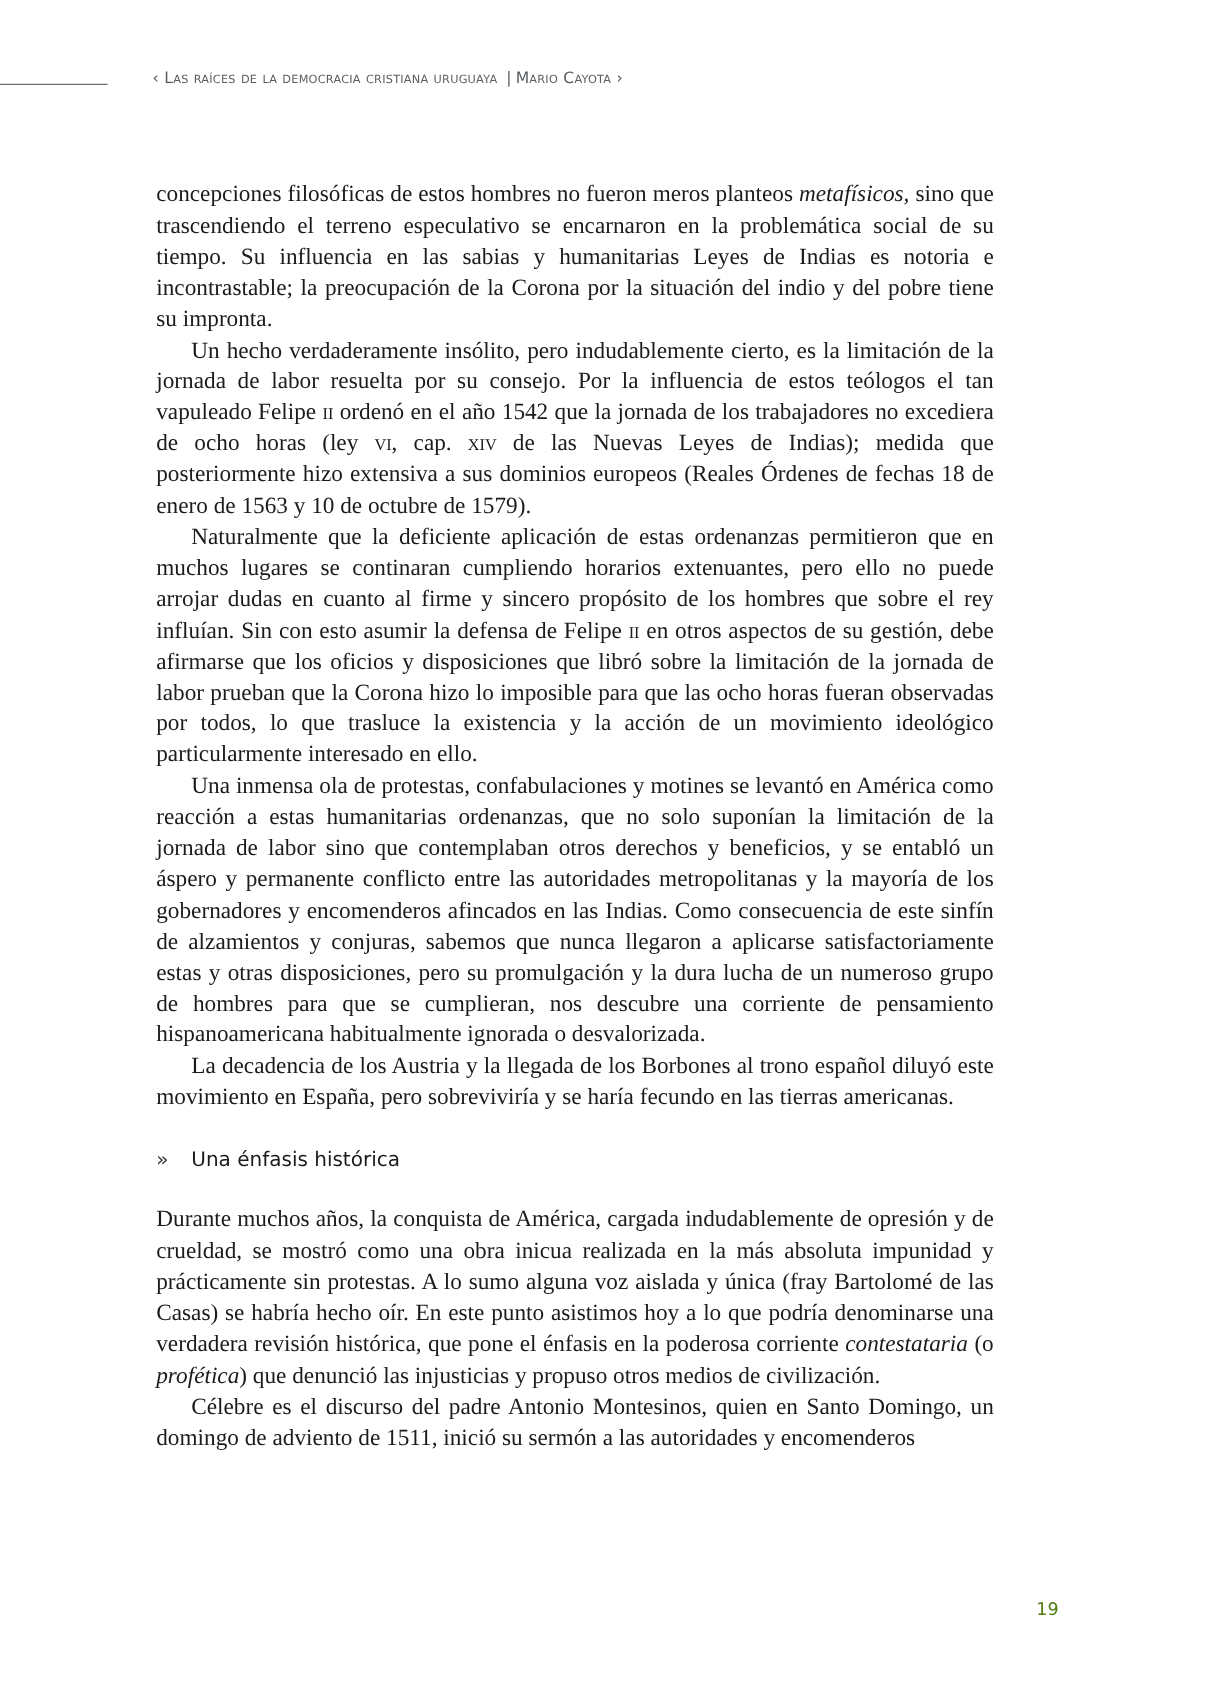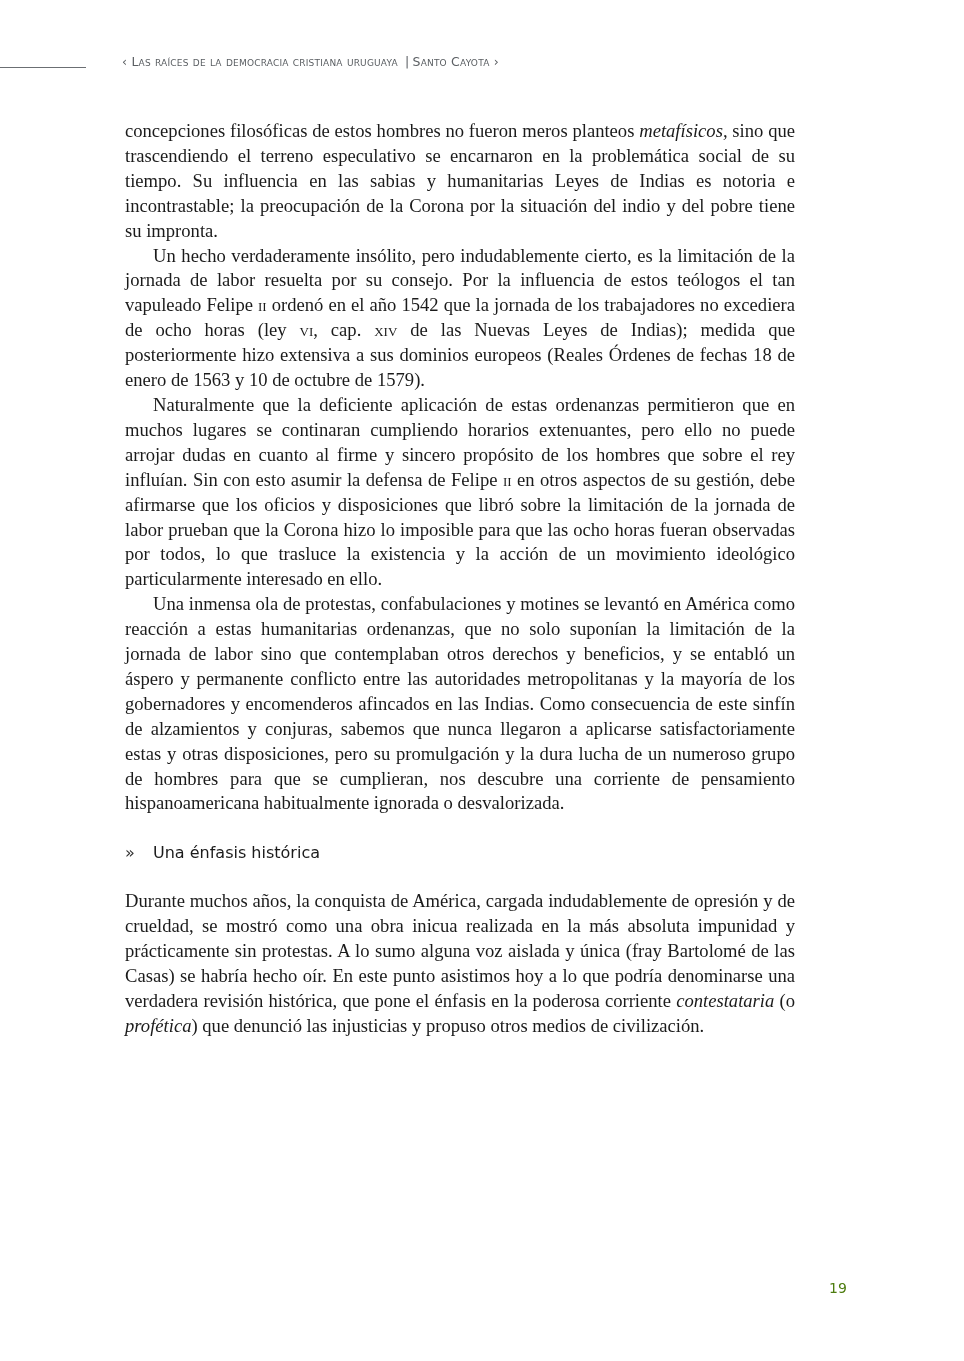--- a/index.html
+++ b/index.html
@@ -6,21 +6,21 @@
   body { width: 964px; height: 1361px; position: relative; overflow: hidden; }
   .header-rule { position: absolute; left: 0; top: 67px; width: 86px; height: 0; border-top: 1px solid #6b6f73; }
   .running-header {
     position: absolute; left: 122px; top: 54px;
     font-family: "DejaVu Sans", sans-serif; font-size: 12.5px; color: #5a5e62;
     letter-spacing: 0.2px; white-space: nowrap;
   }
   .running-header .sc { font-variant: small-caps; }
   .running-header .sep { margin: 0 3px; }
   .body-text {
-    position: absolute; left: 125px; top: 119px; width: 670px;
+    position: absolute; left: 125px; top: 144px; width: 670px;
     font-family: "Liberation Serif", serif; font-size: 18.6px; line-height: 24.9px;
     color: #1b1b1b; text-align: justify;
   }
   .body-text p { margin: 0; text-indent: 28px; hyphens: manual; }
   .body-text p.noindent { text-indent: 0; }
   .body-text em { font-style: italic; }
   .section-head {
     margin: 24px 0 24px 0;
     font-family: "DejaVu Sans", sans-serif; font-size: 16px; color: #1b1b1b;
     display: flex; align-items: baseline; line-height: 25px;
@@ -32,33 +32,35 @@
   }
 </style>
 </head>
 <body>
 
 <div class="header-rule"></div>
 
 <div class="running-header">
   <span>‹</span>
   <span class="sc">Las raíces de la democracia cristiana uruguaya</span>
-  <span class="sep">|</span><span class="sc">Santo Cayota</span>
+  <span class="sep">|</span><span class="sc">Mario Cayota</span>
   <span>›</span>
 </div>
 
 <div class="body-text">
   <div id="before">
       <p class="noindent"><span>concepciones filosóficas de estos hombres no fueron meros planteos </span><em>metafísicos,</em><span> sino que trascendiendo el terreno especulativo se encarnaron en la problemática social de su tiempo. Su influencia en las sabias y humanitarias Leyes de Indias es notoria e incontrastable; la preocupación de la Corona por la situación del indio y del pobre tiene su impronta.</span></p>
       <p><span>Un hecho verdaderamente insólito, pero indudablemente cierto, es la limi­tación de la jornada de labor resuelta por su consejo. Por la influencia de estos teólogos el tan vapuleado Felipe </span><span style="font-variant: small-caps;">ii</span><span> ordenó en el año 1542 que la jornada de los trabajadores no excediera de ocho horas (ley </span><span style="font-variant: small-caps;">vi</span><span>, cap. </span><span style="font-variant: small-caps;">xiv</span><span> de las Nuevas Leyes de Indias); medida que posteriormente hizo extensiva a sus dominios europeos (Rea­les Órdenes de fechas 18 de enero de 1563 y 10 de octubre de 1579).</span></p>
       <p><span>Naturalmente que la deficiente aplicación de estas ordenanzas permitieron que en muchos lugares se continaran cumpliendo horarios extenuantes, pero ello no puede arrojar dudas en cuanto al firme y sincero propósito de los hombres que sobre el rey influían. Sin con esto asumir la defensa de Felipe </span><span style="font-variant: small-caps;">ii</span><span> en otros aspectos de su gestión, debe afirmarse que los oficios y disposiciones que libró sobre la limi­tación de la jornada de labor prueban que la Corona hizo lo imposible para que las ocho horas fueran observadas por todos, lo que trasluce la existencia y la acción de un movimiento ideológico particularmente interesado en ello.</span></p>
       <p><span>Una inmensa ola de protestas, confabulaciones y motines se levantó en Améri­ca como reacción a estas humanitarias ordenanzas, que no solo suponían la limi­tación de la jornada de labor sino que contemplaban otros derechos y beneficios, y se entabló un áspero y permanente conflicto entre las autoridades metropolitanas y la mayoría de los gobernadores y encomenderos afincados en las Indias. Como consecuencia de este sinfín de alzamientos y conjuras, sabemos que nunca llega­ron a aplicarse satisfactoriamente estas y otras disposiciones, pero su promulga­ción y la dura lucha de un numeroso grupo de hombres para que se cumplieran, nos descubre una corriente de pensamiento hispanoamericana habitualmente ig­norada o desvalorizada.</span></p>
+      <p><span>La decadencia de los Austria y la llegada de los Borbones al trono español dilu­yó este movimiento en España, pero sobreviviría y se haría fecundo en las tierras americanas.</span></p>
     </div>
   <div class="section-head">
     <span class="mark">»</span>
     <span>Una énfasis histórica</span>
   </div>
   <div id="after">
       <p class="noindent"><span>Durante muchos años, la conquista de América, cargada indudablemente de opre­sión y de crueldad, se mostró como una obra inicua realizada en la más absoluta impunidad y prácticamente sin protestas. A lo sumo alguna voz aislada y única (fray Bartolomé de las Casas) se habría hecho oír. En este punto asistimos hoy a lo que podría denominarse una verdadera revisión histórica, que pone el énfasis en la poderosa corriente </span><em>contestataria</em><span> (o </span><em>profética</em><span>) que denunció las injusticias y propuso otros medios de civilización.</span></p>
+      <p><span>Célebre es el discurso del padre Antonio Montesinos, quien en Santo Domingo, un domingo de adviento de 1511, inició su sermón a las autoridades y encomenderos</span></p>
     </div>
 </div>
 
 <div class="page-number">19</div>
 
 </body></html>

